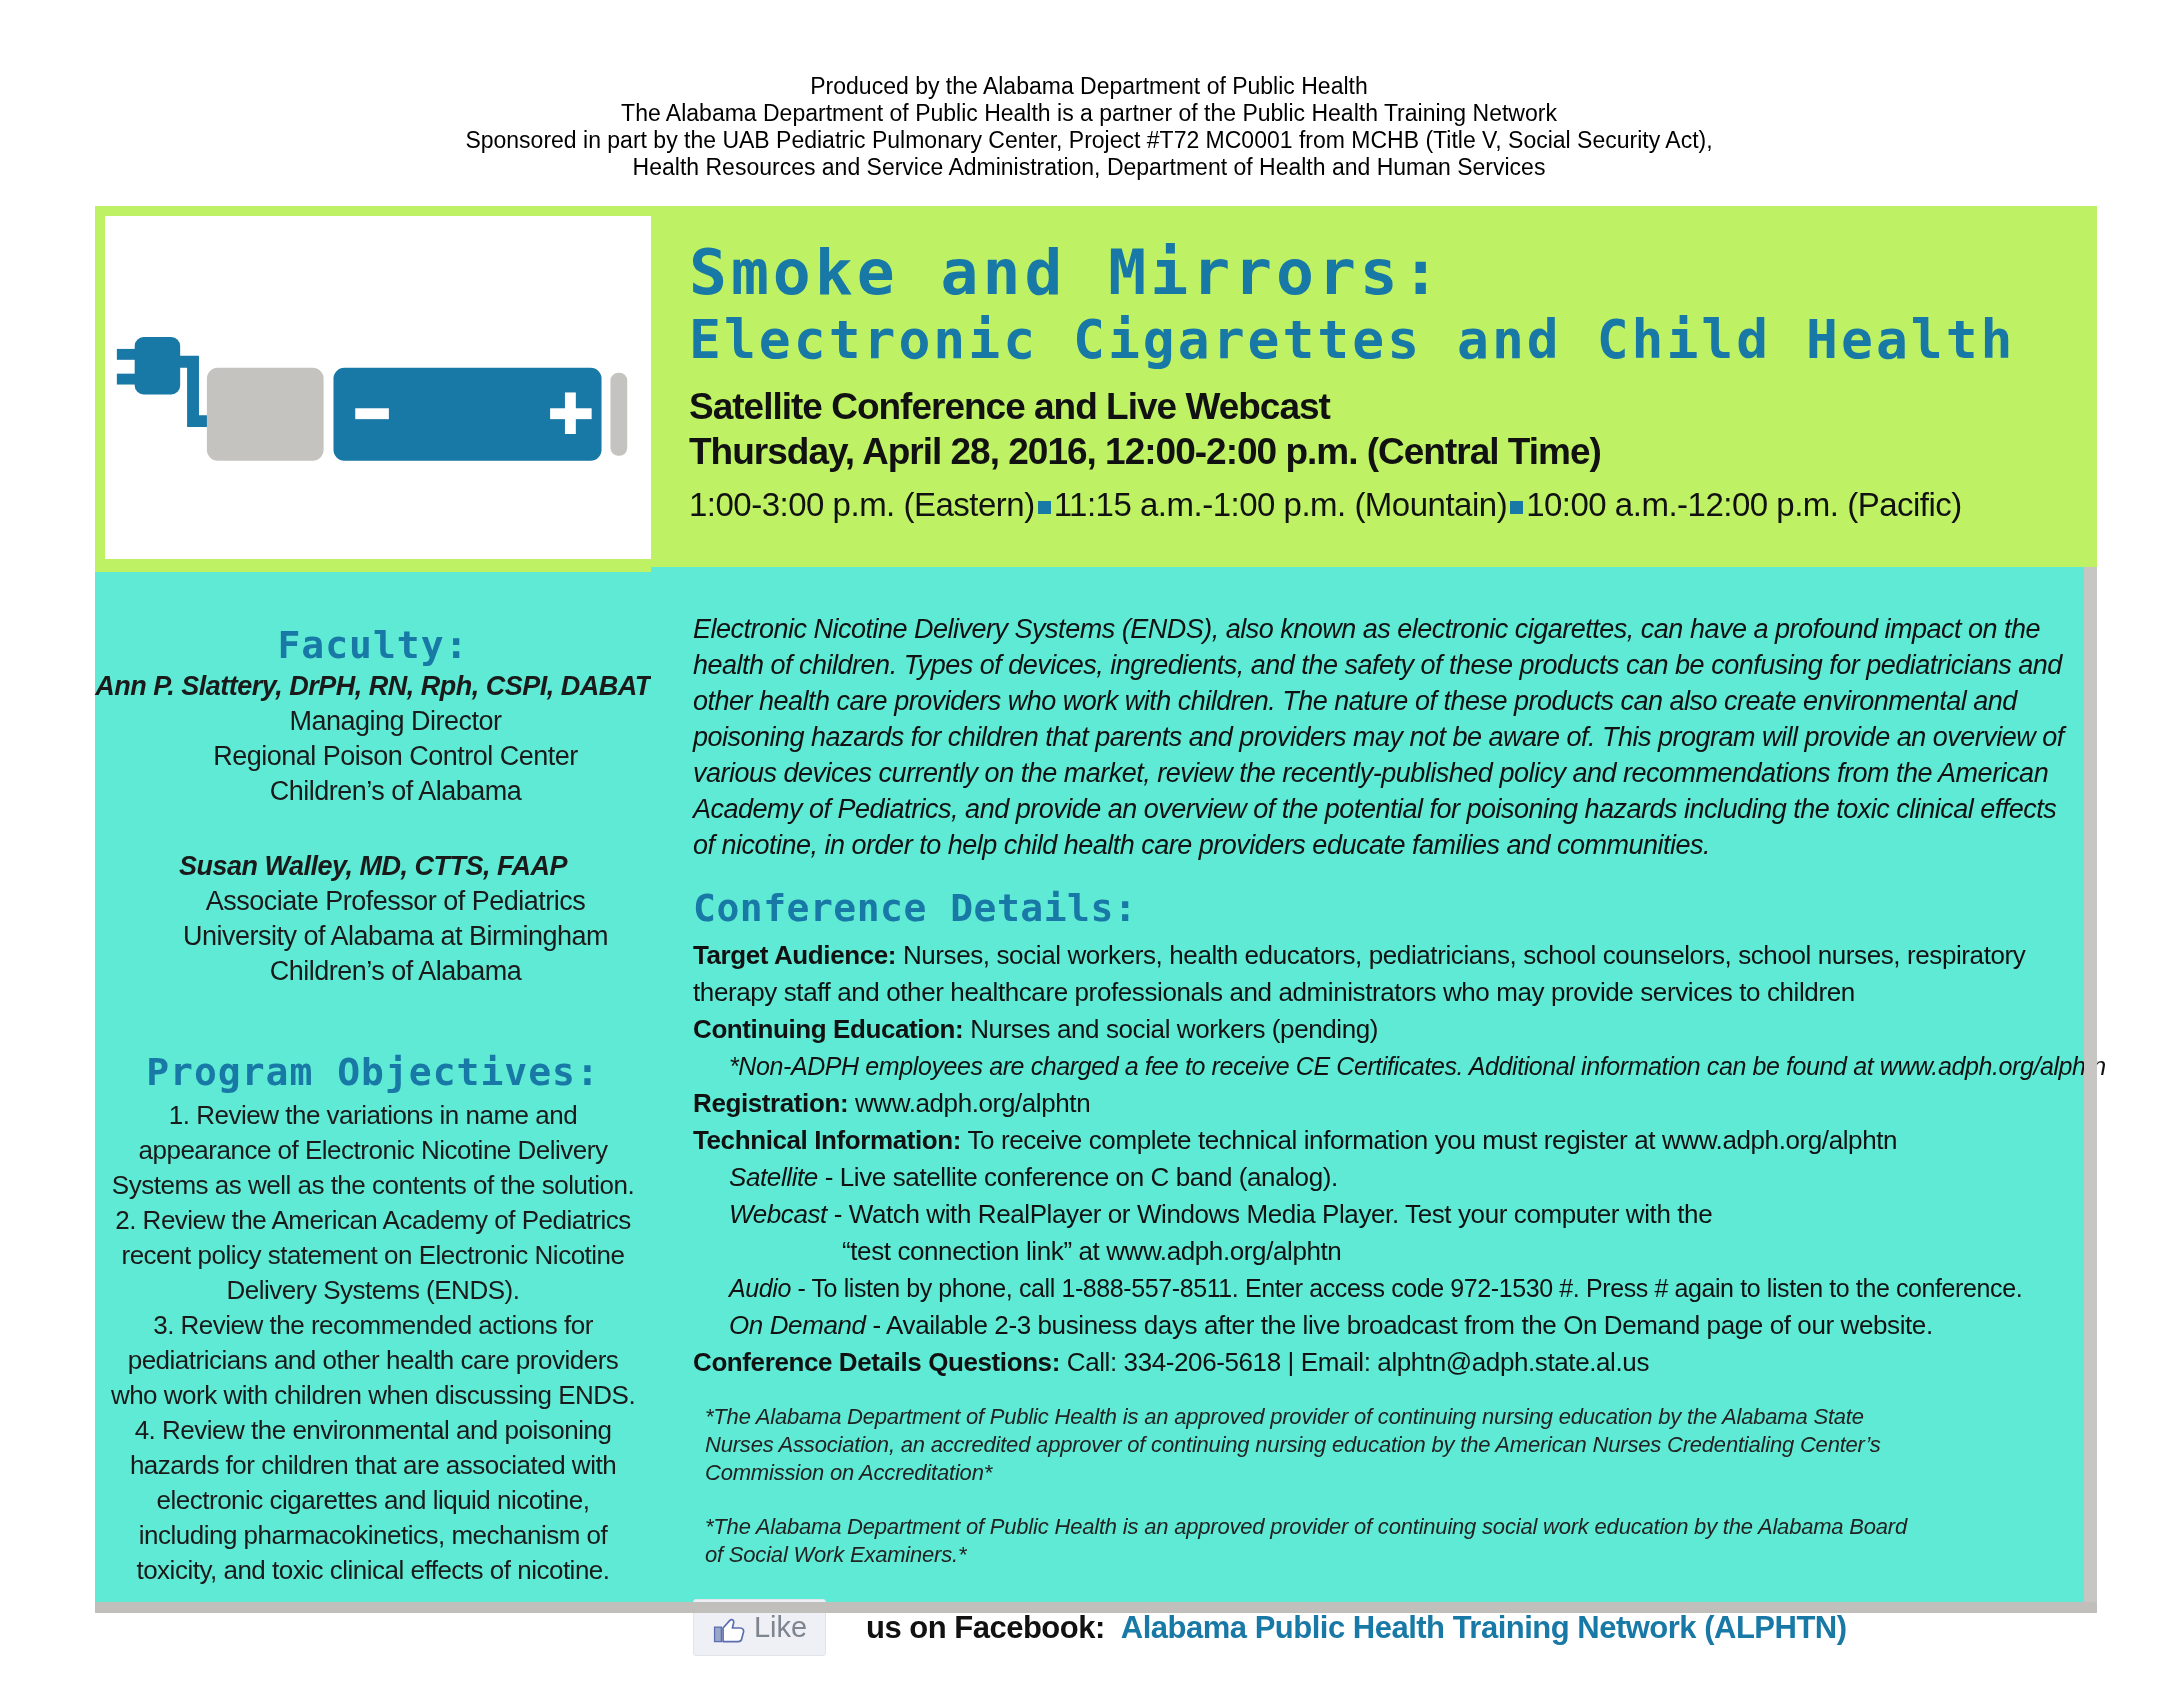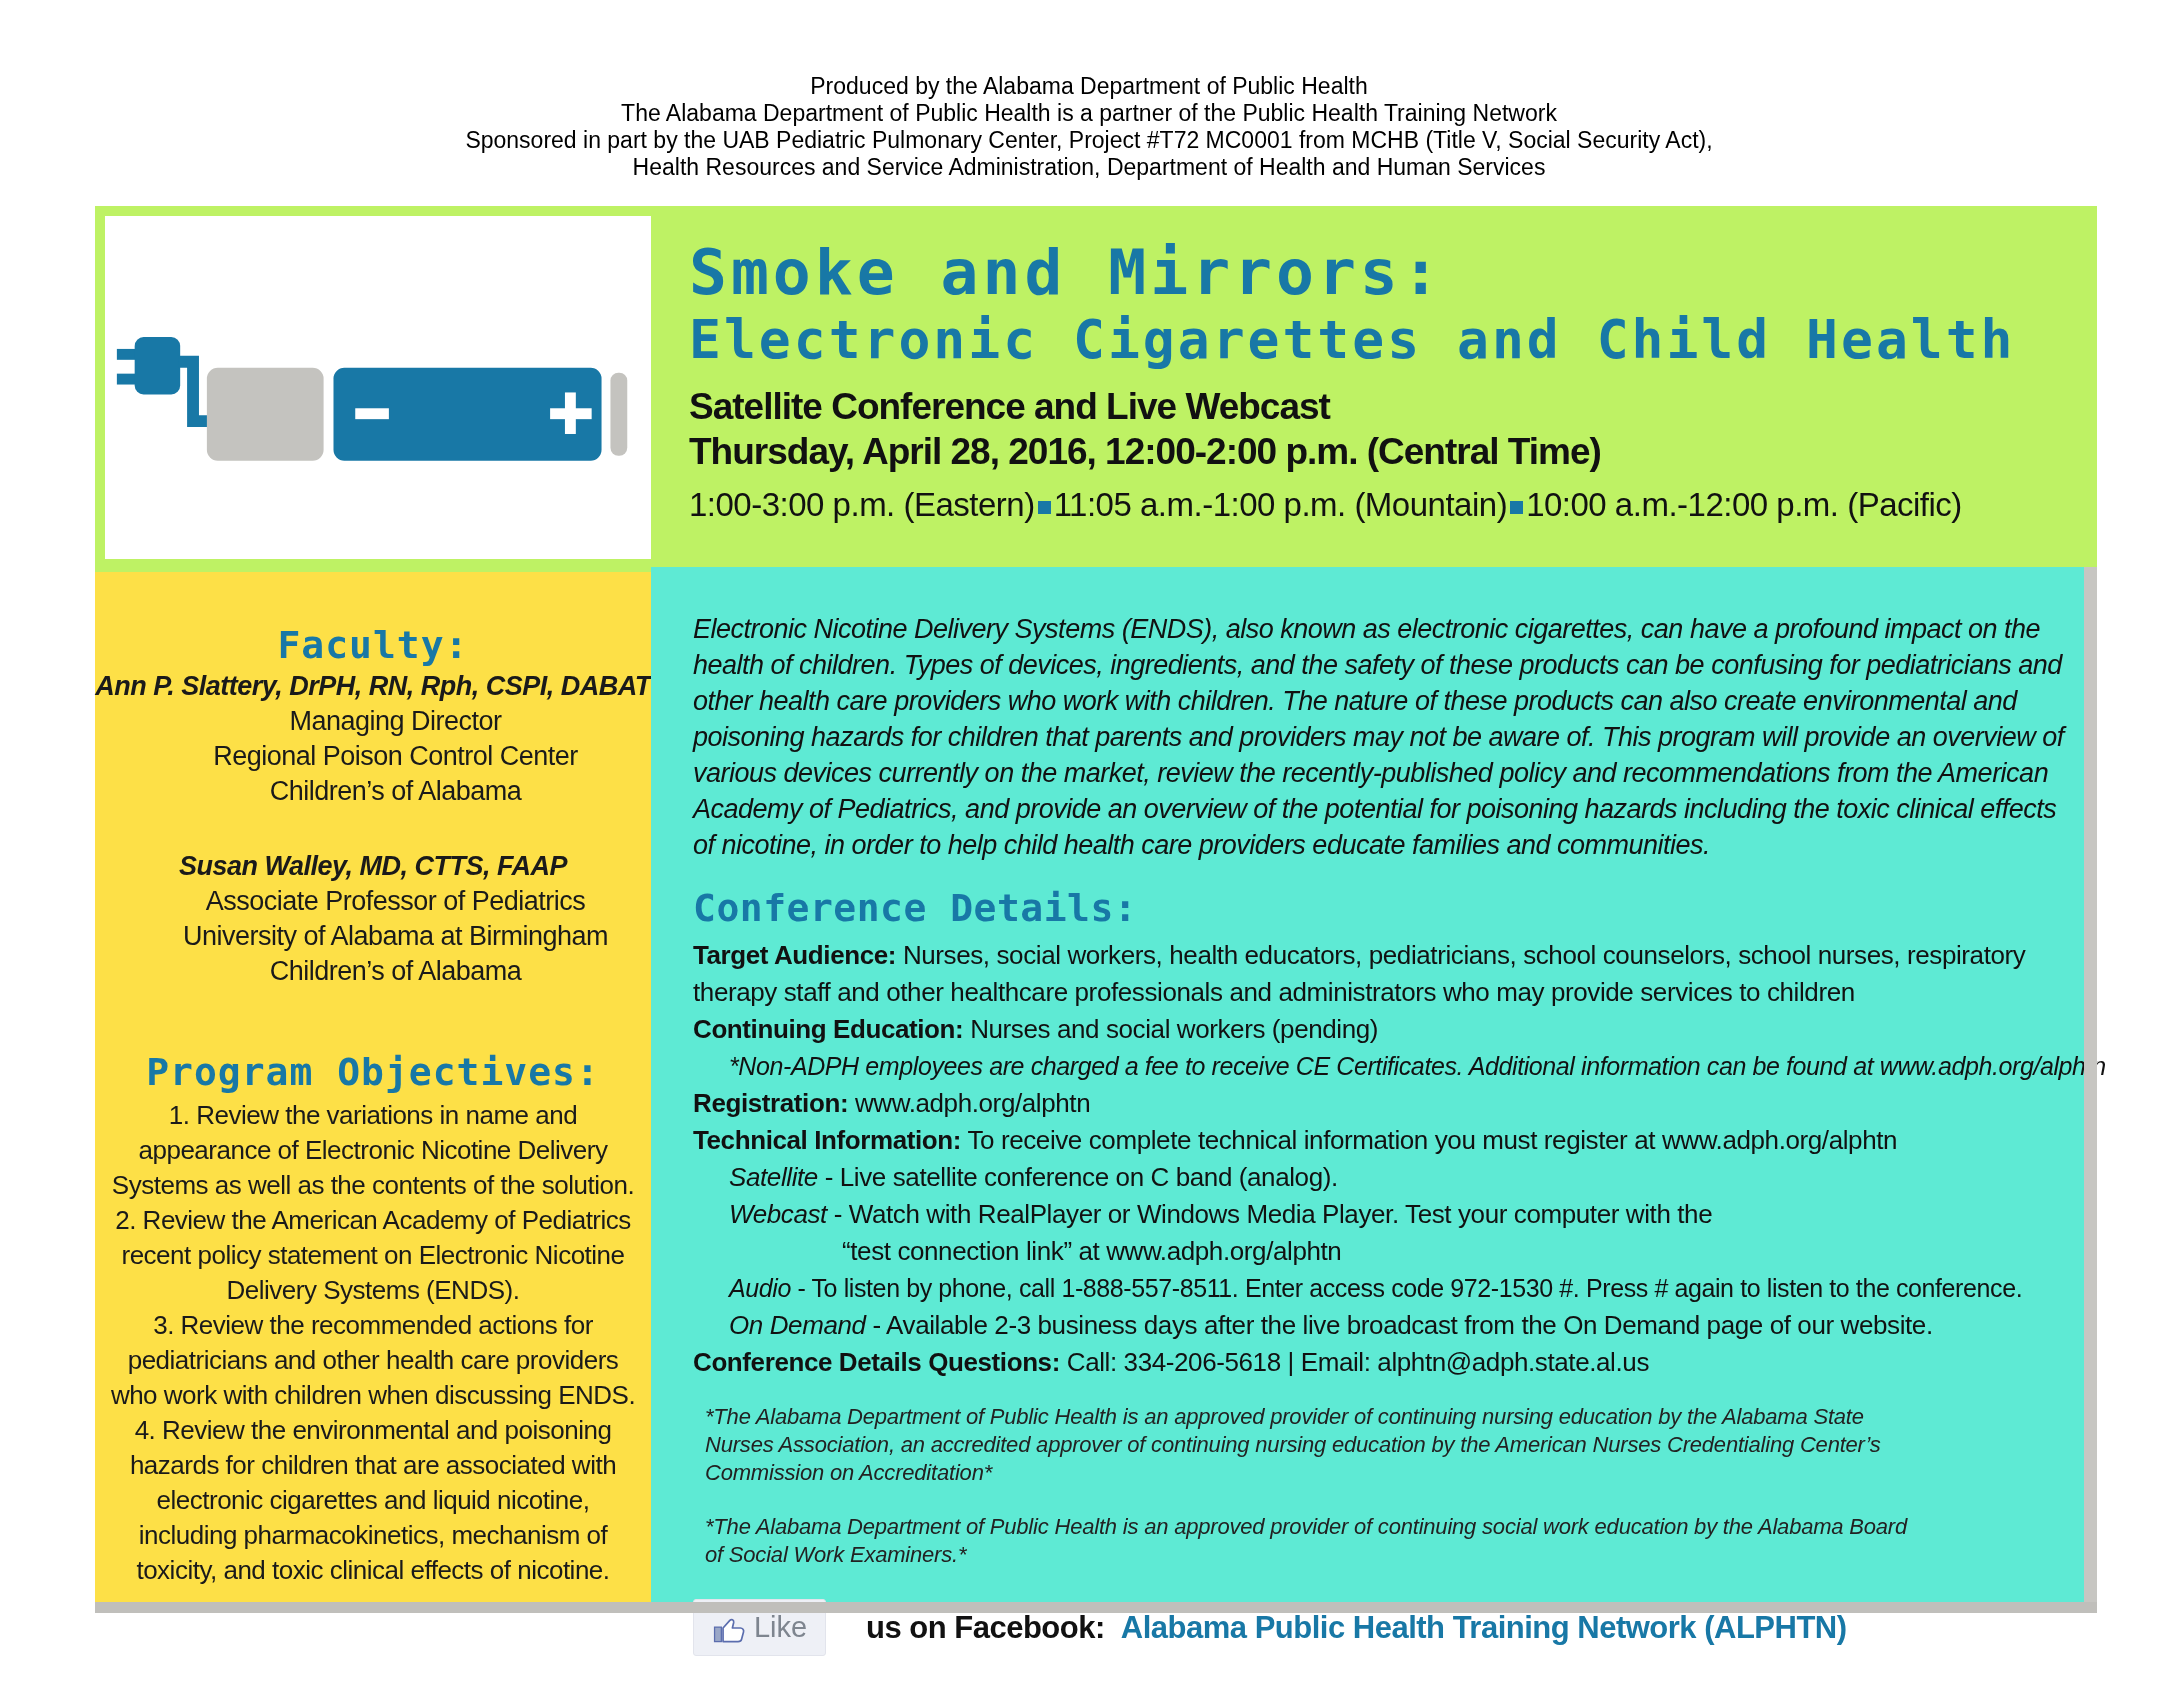--- a/index.html
+++ b/index.html
@@ -16,21 +16,21 @@
   .title-block{position:absolute;left:594px;top:30px;}
   .title1{font-family:"DejaVu Sans Mono",monospace;font-weight:bold;color:#1878a6;
     font-size:63px;line-height:73px;letter-spacing:4px;white-space:nowrap;}
   .title2{font-family:"DejaVu Sans Mono",monospace;font-weight:bold;color:#1878a6;
     font-size:53px;line-height:61px;letter-spacing:3px;white-space:nowrap;}
   .subtitle{font-size:37px;line-height:45px;font-weight:bold;color:#111;margin-top:14px;letter-spacing:-1px;}
   .date-line{font-size:37px;line-height:45px;font-weight:bold;color:#111;letter-spacing:-1px;}
   .timezone-line{font-size:33px;line-height:42px;color:#111;margin-top:10px;letter-spacing:-0.5px;}
   .timezone-line .sq{display:inline-block;width:13px;height:13px;background:#1878a6;margin:0 3px;vertical-align:middle;}
   
-  .sidebar{position:absolute;left:95px;top:572px;width:556px;height:1030px;background:#fde047;text-align:center;}
+  .sidebar{position:absolute;left:95px;top:572px;width:556px;height:1030px;background:#5eead4;text-align:center;}
   .side-heading{font-family:"DejaVu Sans Mono",monospace;font-weight:bold;color:#1878a6;
     font-size:38px;line-height:44px;letter-spacing:1px;}
   .faculty-heading{margin-top:51px;}
   .objectives-heading{margin-top:61px;margin-bottom:4px;}
   .faculty-entry{margin-top:2px;margin-bottom:40px;}
   .faculty-name{font-size:27px;line-height:35px;font-weight:bold;font-style:italic;letter-spacing:-0.5px;}
   .faculty-line{font-size:27px;line-height:35px;letter-spacing:-0.5px;margin-left:45px;}
   .objective-item{font-size:26px;line-height:35px;letter-spacing:-0.5px;padding:0 12px;}
   
   .content{position:absolute;left:651px;top:567px;width:1433px;height:1035px;background:#5eead4;}
@@ -84,21 +84,21 @@
       <rect x="450" y="194" width="42" height="11" fill="#ffffff"></rect>
       <rect x="465" y="178" width="11" height="42" fill="#ffffff"></rect>
       <rect x="511" y="158" width="17" height="84" rx="8" fill="#c4c3bf"></rect>
     </svg>
   </div>
   <div class="title-block">
     <div class="title1">Smoke and Mirrors:</div>
     <div class="title2">Electronic Cigarettes and Child Health</div>
     <div class="subtitle">Satellite Conference and Live Webcast</div>
     <div class="date-line">Thursday, April 28, 2016, 12:00-2:00 p.m. (Central Time)</div>
-    <div class="timezone-line"><span>1:00-3:00 p.m. (Eastern)</span><span class="sq"></span><span>11:05 a.m.-1:00 p.m. (Mountain)</span><span class="sq"></span><span>10:00 a.m.-12:00 p.m. (Pacific)</span></div>
+    <div class="timezone-line"><span>1:00-3:00 p.m. (Eastern)</span><span class="sq"></span><span>11:15 a.m.-1:00 p.m. (Mountain)</span><span class="sq"></span><span>10:00 a.m.-12:00 p.m. (Pacific)</span></div>
   </div>
 </div>
 
 <div class="sidebar">
   <div class="side-heading faculty-heading">Faculty:</div>
   <div>
       <div class="faculty-entry">
         <div class="faculty-name">Ann P. Slattery, DrPH, RN, Rph, CSPI, DABAT</div>
         <div class="faculty-line">Managing Director</div>
         <div class="faculty-line">Regional Poison Control Center</div>

